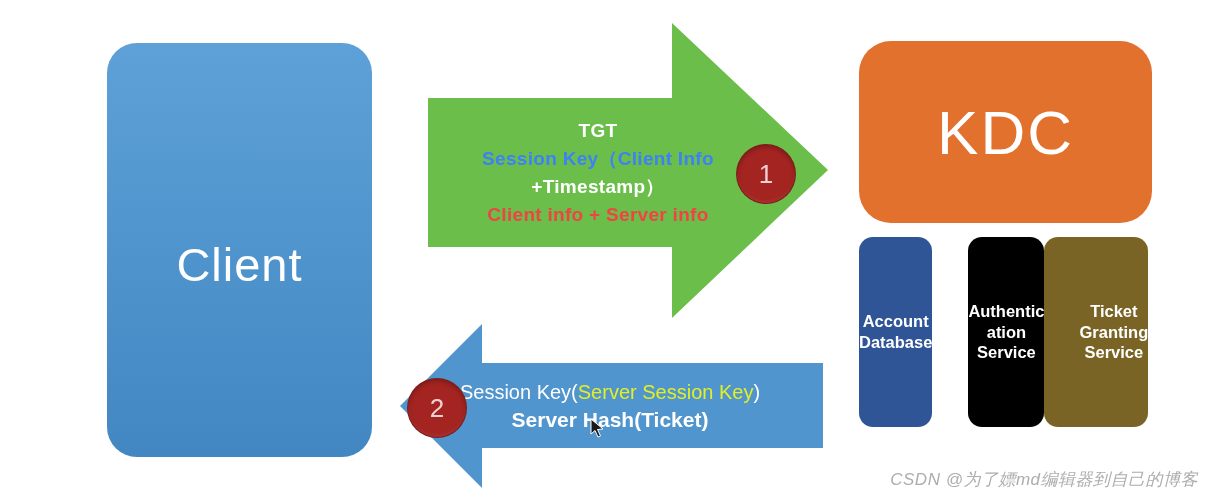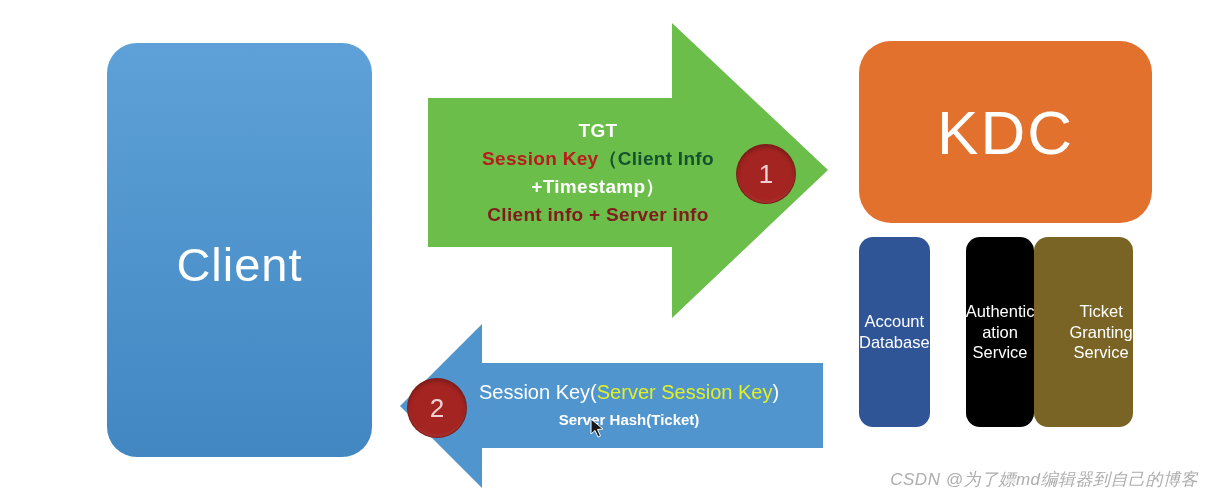--- a/index.html
+++ b/index.html
@@ -29,44 +29,44 @@
     font-size:19px; line-height:28px; letter-spacing:0.3px; text-align:center;
     white-space:nowrap;
     font-weight:bold;
   }
   
   .arrow-left {
     position:absolute; left:400px; top:324px; width:423px; height:164px;
     clip-path: polygon(0 82px, 82px 0, 82px 39px, 423px 39px, 423px 124px, 82px 124px, 82px 164px);
   }
   .arrow-left-text {
-    position:absolute; left:451px; top:363px; width:356px; height:85px;
+    position:absolute; left:432px; top:363px; width:356px; height:85px;
     display:flex; flex-direction:column; align-items:center; justify-content:center;
     font-size:20px; line-height:28px; text-align:center; white-space:nowrap;
   }
-  .arrow-left-text .line:nth-child(2) { font-size:15px; }
+  .arrow-left-text .line:nth-child(2) { font-size:21px; }
   
   .badge {
     position:absolute; width:60px; height:60px; border-radius:50%;
     display:flex; align-items:center; justify-content:center;
     font-size:26px; box-shadow: inset 0 2px 4px rgba(0,0,0,0.25), inset 0 -2px 3px rgba(255,255,255,0.08);
     border:1px solid rgba(0,0,0,0.22); box-sizing:border-box;
   }
   .badge-1 { left:736px; top:144px; }
   .badge-2 { left:407px; top:378px; }
   
   .kdc-box {
     position:absolute; left:859px; top:41px; width:293px; height:182px;
     border-radius:32px; display:flex; align-items:center; justify-content:center;
   }
   .kdc-label { color:#fff; font-size:62px; font-weight:300; letter-spacing:2px; }
   
   .services {
     position:absolute; left:859px; top:237px; width:253px; height:190px;
-    display:flex; justify-content:space-between;
+    display:flex; justify-content:space-between;font-weight:bold;
   }
   .svc {
     width:92px; height:190px; border-radius:14px;
     display:flex; align-items:center; justify-content:center;
   }
   .svc-label {
     color:#fff; font-size:16.5px; line-height:1.25; text-align:center;
     white-space:pre-line;
   }
   
@@ -83,23 +83,23 @@
 
 <div class="canvas">
 
   <div class="client-box" style="--c1: #5ea1d8; --c2: #4287c2;">
     <span class="client-label">Client</span>
   </div>
 
   <div class="arrow-right" style="background: rgb(108, 190, 75);"></div>
   <div class="arrow-right-text">
       <div class="line"><span style="color: rgb(255, 255, 255);">TGT</span></div>
-      <div class="line"><span style="color: #b91c1c;">Session Key</span><span style="color: #14532d;">（Client Info</span></div>
+      <div class="line"><span style="color: #3b82f6;">Session Key</span><span style="color: #3b82f6;">（Client Info</span></div>
       <div class="line"><span style="color: rgb(255, 255, 255); text-align: center;">+Timestamp）</span></div>
-      <div class="line"><span style="color: #7f1d1d;">Client info + Server info</span></div>
+      <div class="line"><span style="color: #ef4444;">Client info + Server info</span></div>
     </div>
   <div class="badge badge-1" style="background: rgb(164, 36, 33); color: rgb(240, 210, 212);">
     <span>1</span>
   </div>
 
   <div class="arrow-left" style="background: rgb(80, 149, 206);"></div>
   <div class="arrow-left-text">
       <div class="line"><span style="color: rgb(255, 255, 255);">Session Key(</span><span style="color: rgb(227, 239, 37);">Server Session Key</span><span style="color: rgb(255, 255, 255);">)</span></div>
       <div class="line"><span style="color: rgb(255, 255, 255); font-weight: 700;">Server Hash(Ticket)</span></div>
     </div>

